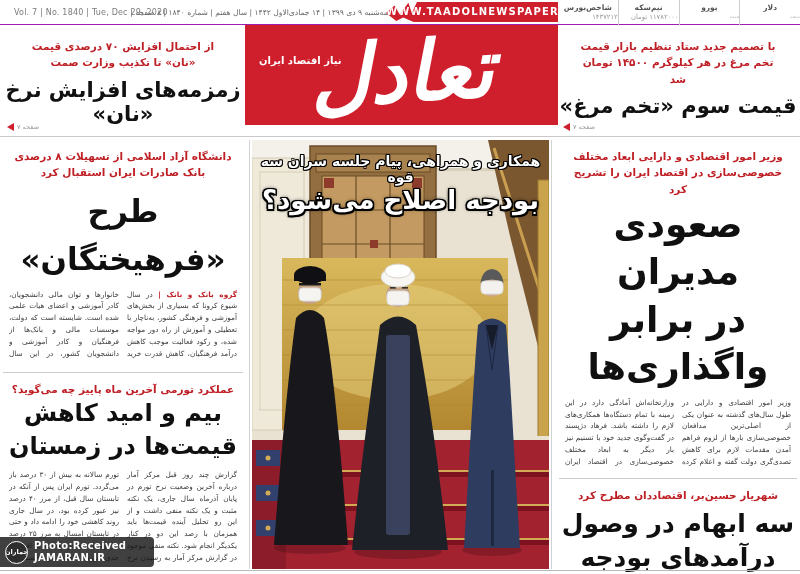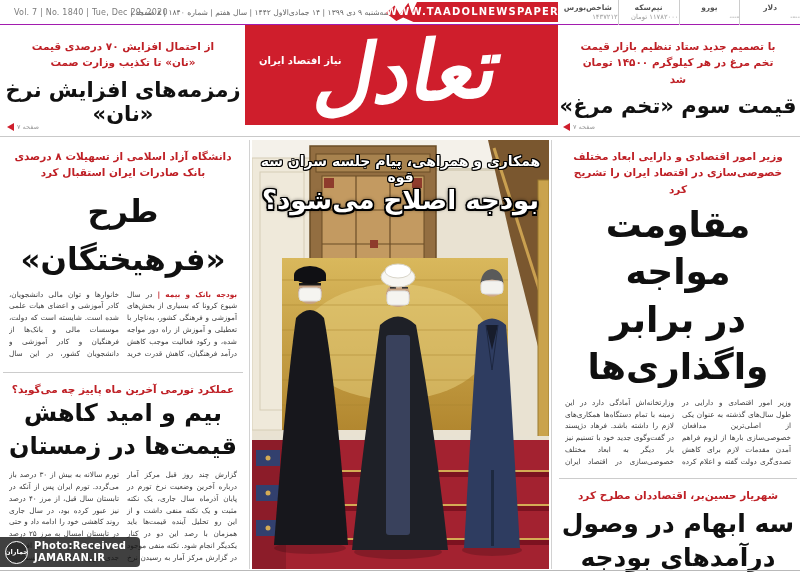--- a/index.html
+++ b/index.html
@@ -66,21 +66,21 @@
   
   .photo{position:absolute;left:252px;top:140px;width:297px;height:429px;overflow:hidden;}
   .photo svg{position:absolute;left:0;top:0;}
   .photo-caption{position:absolute;top:13px;left:0;width:100%;text-align:center;color:#fff;}
   .cap-small{font-size:14px;font-weight:bold;
     text-shadow:1px 0 0 #000,-1px 0 0 #000,0 1px 0 #000,0 -1px 0 #000,1px 1px 0 #000,-1px -1px 0 #000,1px -1px 0 #000,-1px 1px 0 #000;}
   .cap-large{font-size:26px;font-weight:bold;margin-top:0;letter-spacing:-.5px;
     text-shadow:1.5px 0 0 #000,-1.5px 0 0 #000,0 1.5px 0 #000,0 -1.5px 0 #000,1.5px 1.5px 0 #000,-1.5px -1.5px 0 #000,1.5px -1.5px 0 #000,-1.5px 1.5px 0 #000,0 0 4px #000;}
 
   
-  .watermark{position:absolute;left:0;top:537px;width:140px;height:30px;background:rgba(22,22,22,.82);
+  .watermark{position:absolute;left:0;top:537px;width:154px;height:30px;background:rgba(22,22,22,.82);
     display:flex;align-items:center;gap:6px;direction:ltr;padding:12px 5px;border-radius:0 4px 4px 0;z-index:5;}
   .wm-logo{width:23px;height:23px;border-radius:50%;border:1.5px solid #fff;background:#2e2e2e;color:#fff;
     font-size:6.5px;font-weight:bold;display:flex;align-items:center;justify-content:center;flex:none;overflow:hidden;}
   .wm-text{color:#fff;font-weight:bold;font-size:10px;line-height:1.2;letter-spacing:.3px;white-space:nowrap;}
 </style>
 </head>
 <body>
 
 <div class="page">
 
@@ -132,21 +132,21 @@
   </section>
 
   <div class="hline-main"></div>
   <div class="vline v1"></div>
   <div class="vline v2"></div>
 
   <aside class="col col-right">
     <section class="story">
       <div class="kicker">وزیر امور اقتصادی و دارایی ابعاد مختلف خصوصی‌سازی در اقتصاد ایران را تشریح کرد</div>
       <h1 class="h-xl">
-        <span class="hl-line">مقاومت مواجه</span>
+        <span class="hl-line">صعودی مدیران</span>
         <span class="hl-line">در برابر واگذاری‌ها</span>
       </h1>
       <div class="body-text bA">
         <span>وزیر امور اقتصادی و دارایی در طول سال‌های گذشته به عنوان یکی از اصلی‌ترین مدافعان خصوصی‌سازی بارها از لزوم فراهم آمدن مقدمات لازم برای کاهش تصدی‌گری دولت گفته و اعلام کرده وزارتخانه‌اش آمادگی دارد در این زمینه با تمام دستگاه‌ها همکاری‌های لازم را داشته باشد. فرهاد دژپسند در گفت‌وگوی جدید خود با تسنیم نیز بار دیگر به ابعاد مختلف خصوصی‌سازی در اقتصاد ایران اشاره و از مقاومت برخی مدیران در این مسیر انتقاد کرده است. </span>
         
       </div>
     </section>
     <div class="divider"></div>
     <section class="story">
       <div class="kicker">شهریار حسین‌بر، اقتصاددان مطرح کرد</div>
@@ -247,21 +247,21 @@
   </figure>
 
   <aside class="col col-left">
     <section class="story">
       <div class="kicker">دانشگاه آزاد اسلامی از تسهیلات ۸ درصدی بانک صادرات ایران استقبال کرد</div>
       <h1 class="h-xxl">
         <span class="hl-line">طرح</span>
         <span class="hl-line">«فرهیختگان»</span>
       </h1>
       <div class="body-text bC">
-        <span class="lead">بودجه بانک و بیمه |</span>
+        <span class="lead">گروه بانک و بانک |</span>
         <span> در سال شیوع کرونا که بسیاری از بخش‌های آموزشی و فرهنگی کشور، به‌ناچار با تعطیلی و آموزش از راه دور مواجه شده، و رکود فعالیت موجب کاهش درآمد فرهنگیان، کاهش قدرت خرید خانوارها و توان مالی دانشجویان، کادر آموزشی و اعضای هیات علمی شده است. شایسته است که دولت، موسسات مالی و بانک‌ها از فرهنگیان و کادر آموزشی و دانشجویان کشور، در این سال سخت حمایت کنند. نگاهی به آمار بخش آموزش کشور نشان می‌دهد که جمعیت دانشجویی کشور حدود ۳.۶ میلیون نفر است و... </span>
         
       </div>
     </section>
     <div class="divider"></div>
     <section class="story">
       <div class="kicker">عملکرد تورمی آخرین ماه پاییز چه می‌گوید؟</div>
       <h1 class="h-md">
         <span class="hl-line">بیم و امید کاهش</span>
         <span class="hl-line">قیمت‌ها در زمستان</span>

